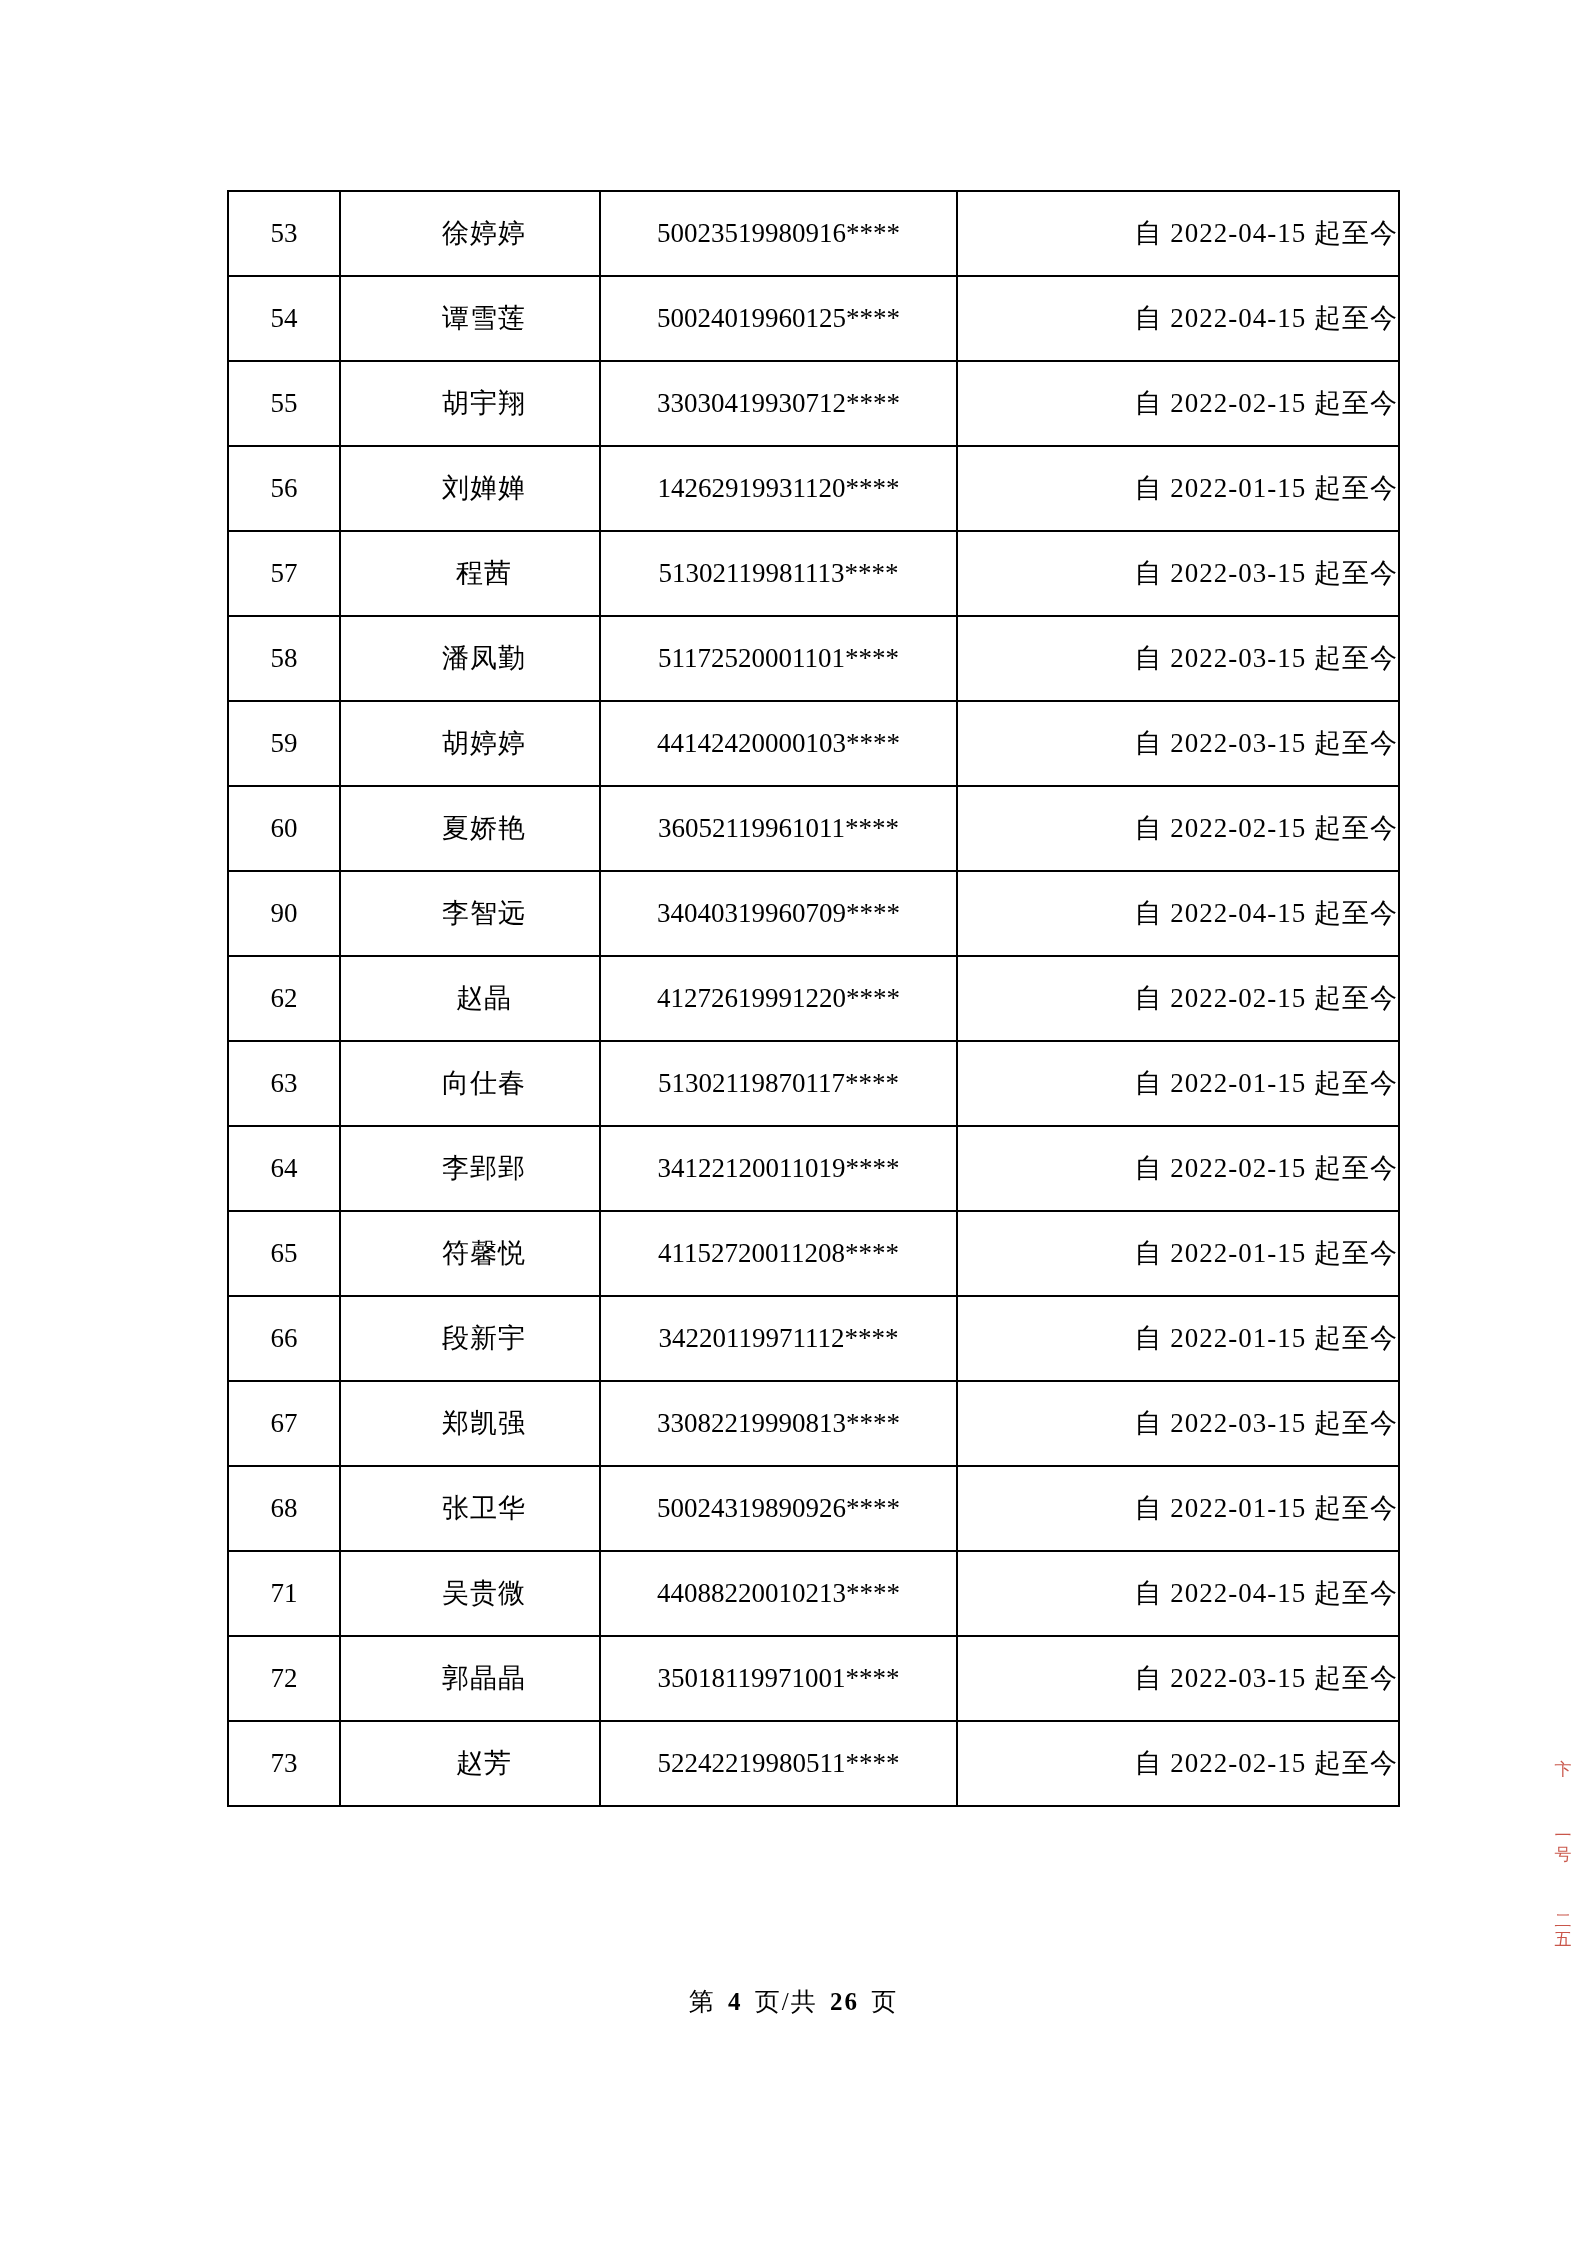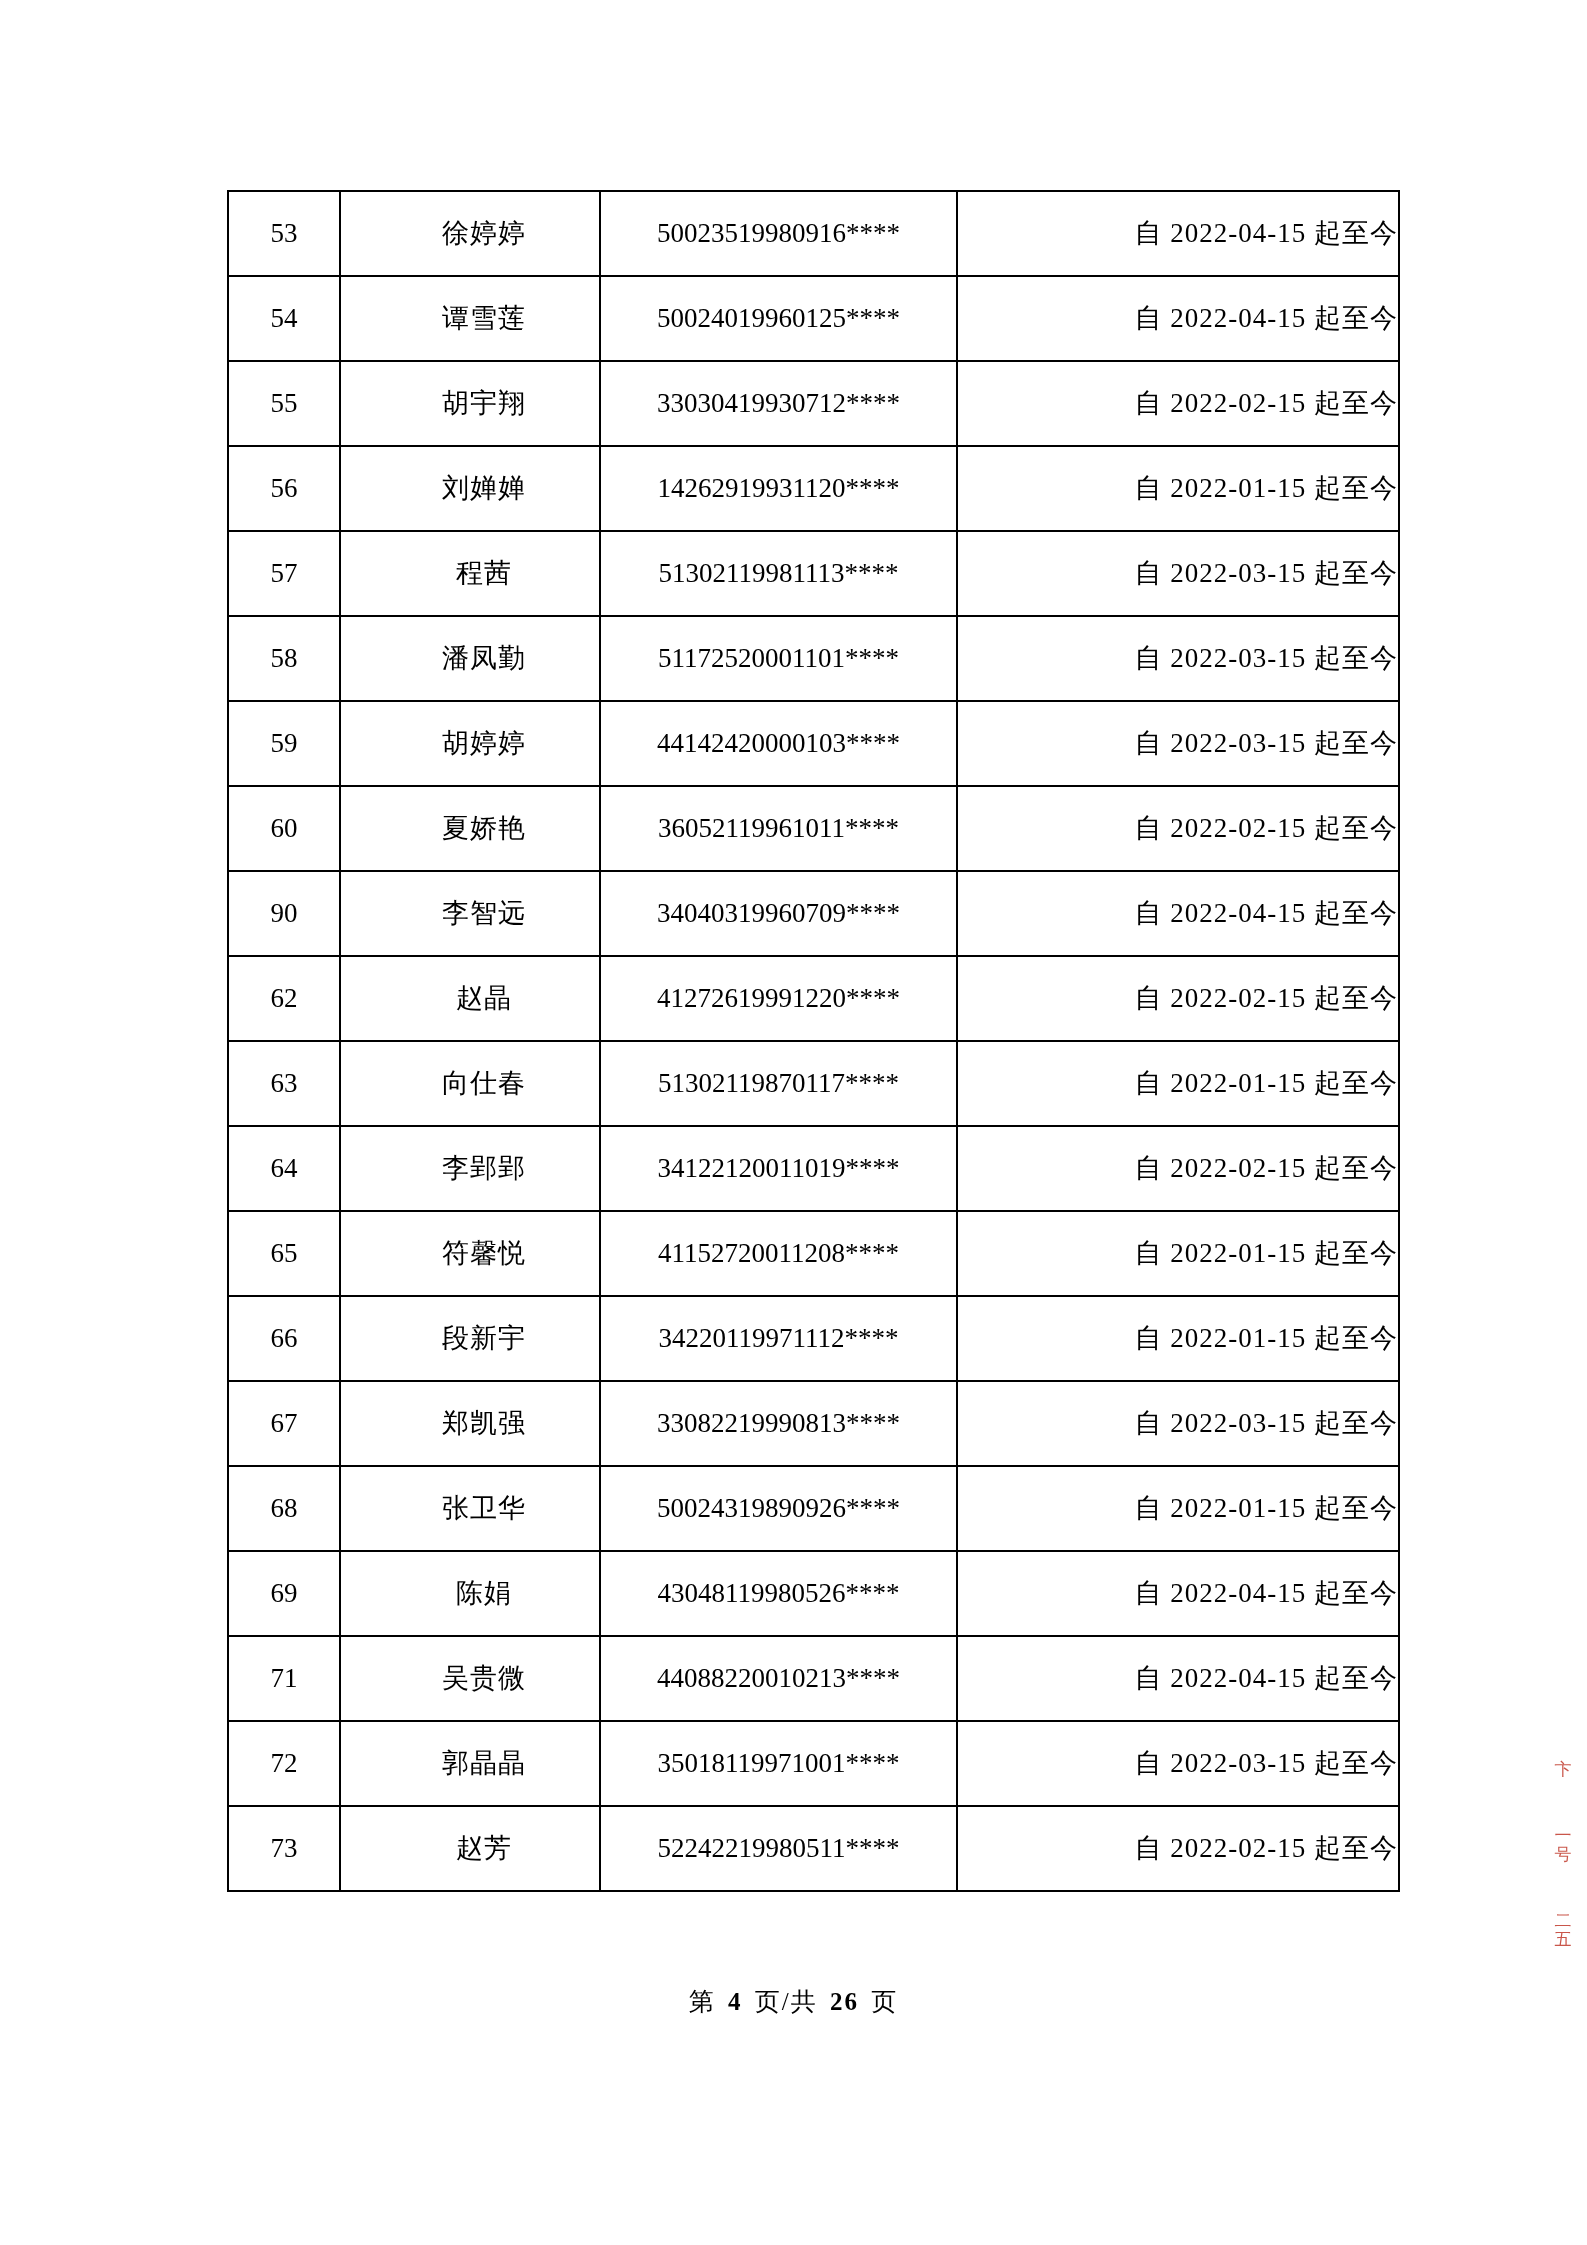--- a/index.html
+++ b/index.html
@@ -187,26 +187,20 @@
           <td class="col-index num">67</td>
           <td class="col-name">郑凯强</td>
           <td class="col-id num">33082219990813****</td>
           <td class="col-period">自 2022-03-15 起至今</td>
         </tr>
         <tr>
           <td class="col-index num">68</td>
           <td class="col-name">张卫华</td>
           <td class="col-id num">50024319890926****</td>
           <td class="col-period">自 2022-01-15 起至今</td>
-        </tr>
-        <tr>
-          <td class="col-index num">69</td>
-          <td class="col-name">陈娟</td>
-          <td class="col-id num">43048119980526****</td>
-          <td class="col-period">自 2022-04-15 起至今</td>
         </tr>
         <tr>
           <td class="col-index num">71</td>
           <td class="col-name">吴贵微</td>
           <td class="col-id num">44088220010213****</td>
           <td class="col-period">自 2022-04-15 起至今</td>
         </tr>
         <tr>
           <td class="col-index num">72</td>
           <td class="col-name">郭晶晶</td>

